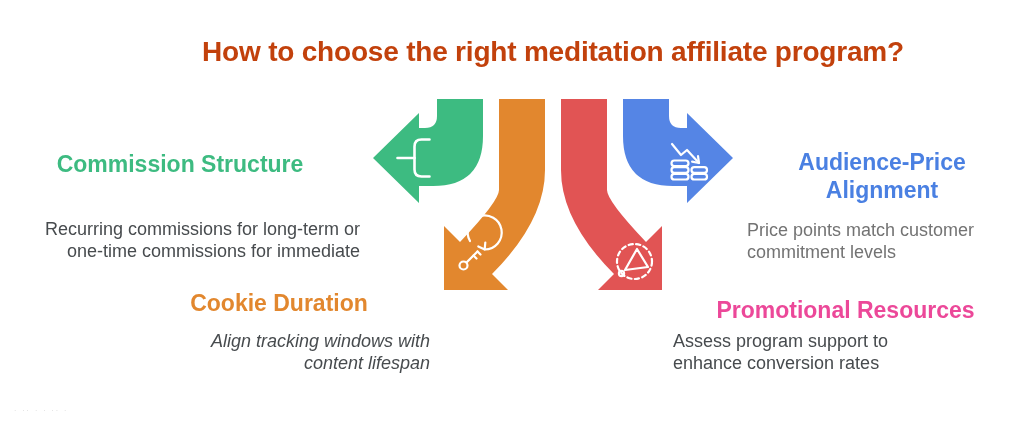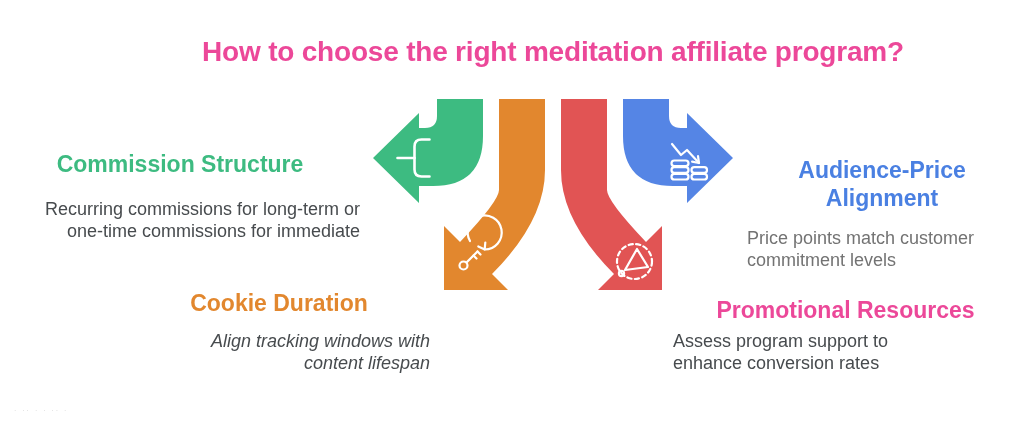--- a/index.html
+++ b/index.html
@@ -23,43 +23,43 @@
   .section { position: absolute; }
   .section h2 {
     margin: 0; font-size: 23px; font-weight: bold;
     line-height: 28px; white-space: pre-line; text-align: center;
   }
   .section .body {
     font-size: 18px; line-height: 22px; white-space: pre-line;
   }
 
   .sec-commission { top: 150px; left: 0;   right: 664px; text-align: right; }
-  .sec-commission .body { margin-top: 20px; }
+  .sec-commission .body { margin-top: 40px; }
 
-  .sec-audience   { top: 156px; left: 747px; width: 270px; text-align: left; }
+  .sec-audience   { top: 148px; left: 747px; width: 270px; text-align: left; }
   .sec-audience .body { margin-top: 15px; }
 
   .sec-cookie     { top: 289px; left: 128px; right: 594px; text-align: right; }
   .sec-cookie .body { margin-top: 13px; }
 
   .sec-promotional{ top: 296px; left: 673px; width: 345px; text-align: left; }
   .sec-promotional .body { margin-top: 6px; }
 
   .watermark {
     position: absolute; left: 14px; top: 407px;
     font-size: 7px; line-height: 8px; color: #c4c4c4;
     letter-spacing: 2px; opacity: 0.6;
   }
 </style>
 </head>
 <body>
 
 <div class="canvas">
 
-  <h1 class="title" style="color: #ec4899;">How to choose the right meditation affiliate program?</h1>
+  <h1 class="title" style="color: #c2410c;">How to choose the right meditation affiliate program?</h1>
 
   <svg class="arrows-svg" width="1024" height="421" viewBox="0 0 1024 421">
 
     <path d="M373,158 L419,113 L419,128 L425,128 Q437,128 437,116 L437,99
              L483,99 L483,136 Q483,186 433,186 L419,186 L419,203 Z" fill="#3dbb81"></path>
     <g fill="none" stroke-width="2.6" stroke-linecap="round" stroke-linejoin="round" stroke="#ffffff">
       <path d="M397.5,158 L414.5,158"></path>
       <path d="M429.5,139.5 L421.5,139.5 Q414.5,139.5 414.5,146.5 L414.5,169.5
                Q414.5,176.5 421.5,176.5 L429.5,176.5"></path>
     </g>

